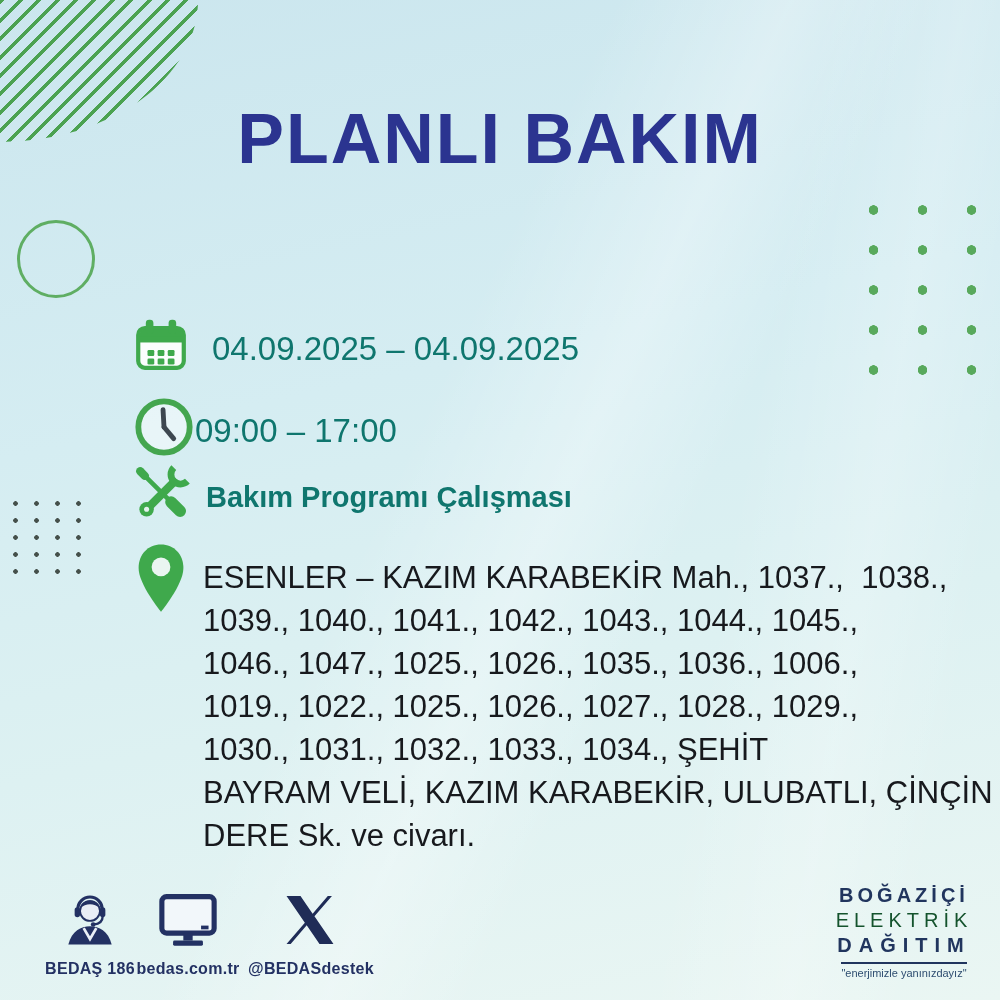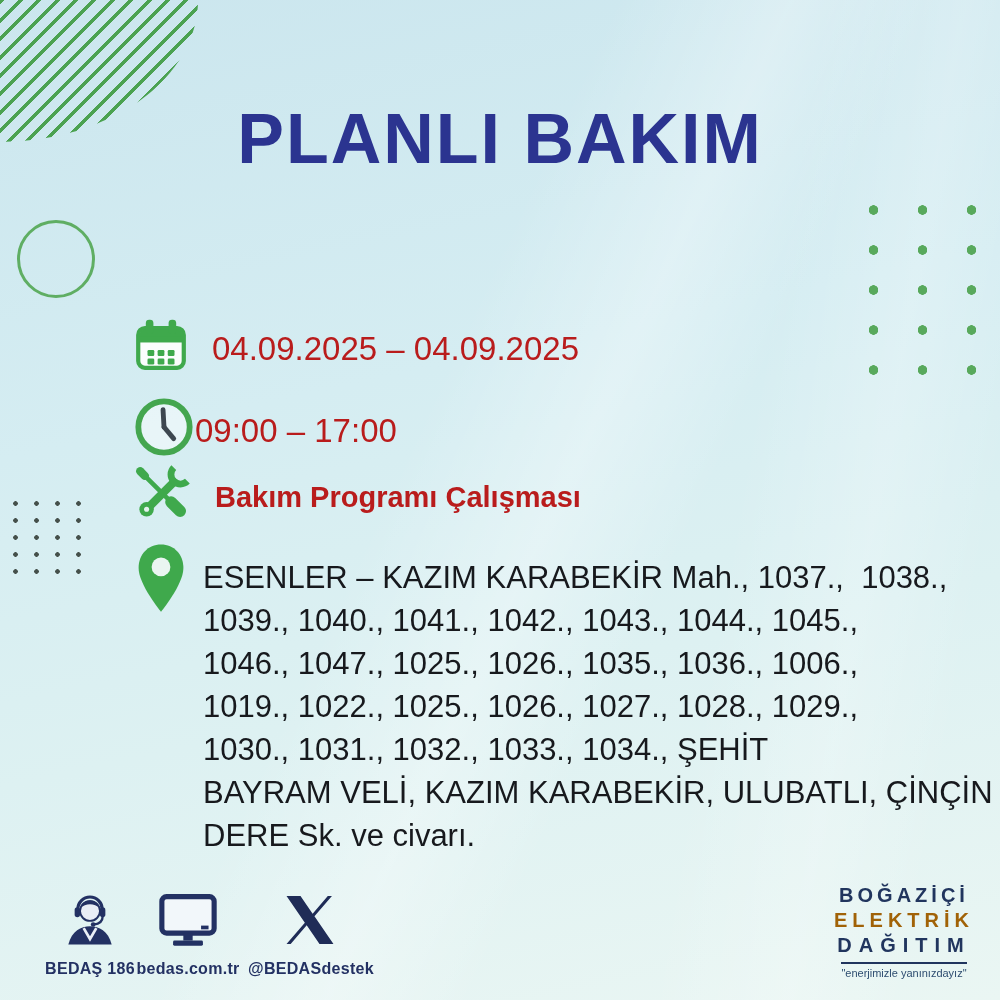--- a/index.html
+++ b/index.html
@@ -23,41 +23,41 @@
     background-size:49px 40px;}
   .dots-left{position:absolute;left:5px;top:495px;width:84px;height:85px;
     background-image:radial-gradient(circle,#45504b 2px,rgba(0,0,0,0) 2.6px);
     background-size:21px 17px;}
   
   .title{position:absolute;top:104px;left:0;right:0;text-align:center;color:#2b3490;}
   .title h1{margin:0;font-size:70px;font-weight:800;letter-spacing:2px;line-height:1.0;}
   .title h2{margin:10px 0 0 0;font-size:52px;font-weight:500;letter-spacing:2px;line-height:1.0;}
   
   .row{position:absolute;display:flex;align-items:center;}
-  .row .txt{color:#b91c1c;margin-top:8px;}
+  .row .txt{color:#0f766e;margin-top:8px;}
   .row-date{left:134px;top:318px;gap:24px;}
   .row-date .txt{font-size:33px;}
   .row-time{left:133px;top:396px;}
   .row-time .txt{font-size:33px;}
-  .row-work{left:133px;top:464px;gap:24px;}
+  .row-work{left:133px;top:464px;gap:15px;}
   .row-work .txt{font-size:29px;font-weight:700;}
   .pin-wrap{position:absolute;left:136px;top:542px;}
   .address{position:absolute;left:203px;top:556px;color:#17191d;font-size:31px;line-height:43px;}
   .address div{white-space:pre;}
   
   .contact{position:absolute;top:892px;text-align:center;color:#233163;}
   .contact .lbl{font-size:16px;font-weight:700;margin-top:12px;letter-spacing:.3px;}
   .c1{left:38px;width:104px;}
   .c2{left:136px;width:104px;}
   .c3{left:248px;width:124px;}
   .contact .ic{height:56px;display:flex;align-items:center;justify-content:center;}
   
   .brand{position:absolute;right:10px;top:884px;width:172px;text-align:center;}
   .brand .b1{font-size:20px;font-weight:800;letter-spacing:4px;color:#21355e;}
-  .brand .b2{font-size:20px;font-weight:700;letter-spacing:5px;color:#a16207;margin-top:2px;}
+  .brand .b2{font-size:20px;font-weight:400;letter-spacing:5px;color:#14532d;margin-top:2px;}
   .brand .b3{font-size:20px;font-weight:800;letter-spacing:7px;color:#21355e;margin-top:2px;}
   .brand .rule{width:126px;height:2px;background:#21355e;margin:5px auto 3px auto;}
   .brand .tag{font-size:11px;color:#2e4d70;}
   svg{display:block;}
 </style>
 </head>
 <body>
 
 <div class="sheen"></div>
 <div class="stripes"></div>

